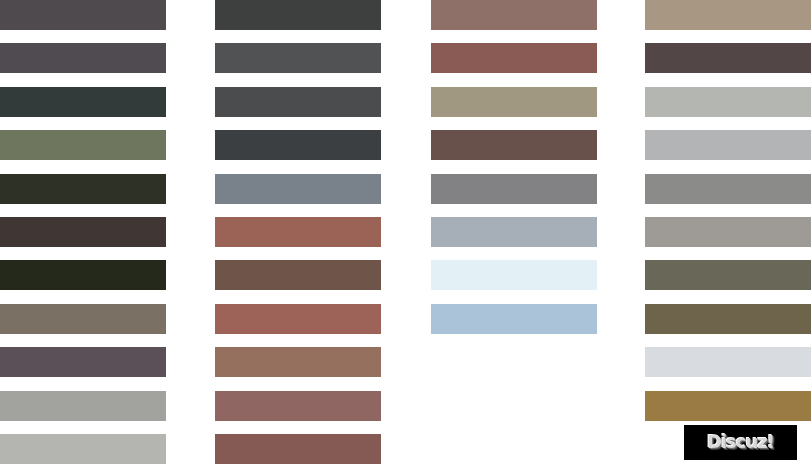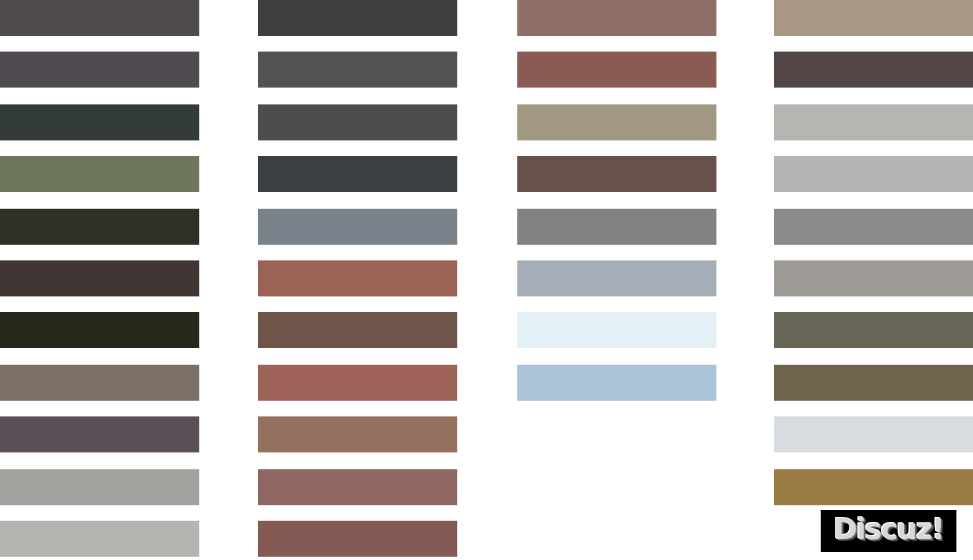--- a/index.html
+++ b/index.html
@@ -51,21 +51,21 @@
     height: 35px;
     background: #000000;
     display: flex;
     align-items: center;
     justify-content: center;
     overflow: hidden;
   }
   #discuz-watermark .wm-text {
     font-family: "DejaVu Sans", sans-serif;
     font-weight: bold;
-    font-size: 24px;
+    font-size: 18px;
     line-height: 27px;
     letter-spacing: -1px;
     color: #d8d8d8;
     text-shadow:
       -1px -1px 0 #ffffff,
       1px 1px 0 #707070,
       2px 2px 0 #3a3a3a;
     white-space: nowrap;
     padding-bottom: 2px;
   }

